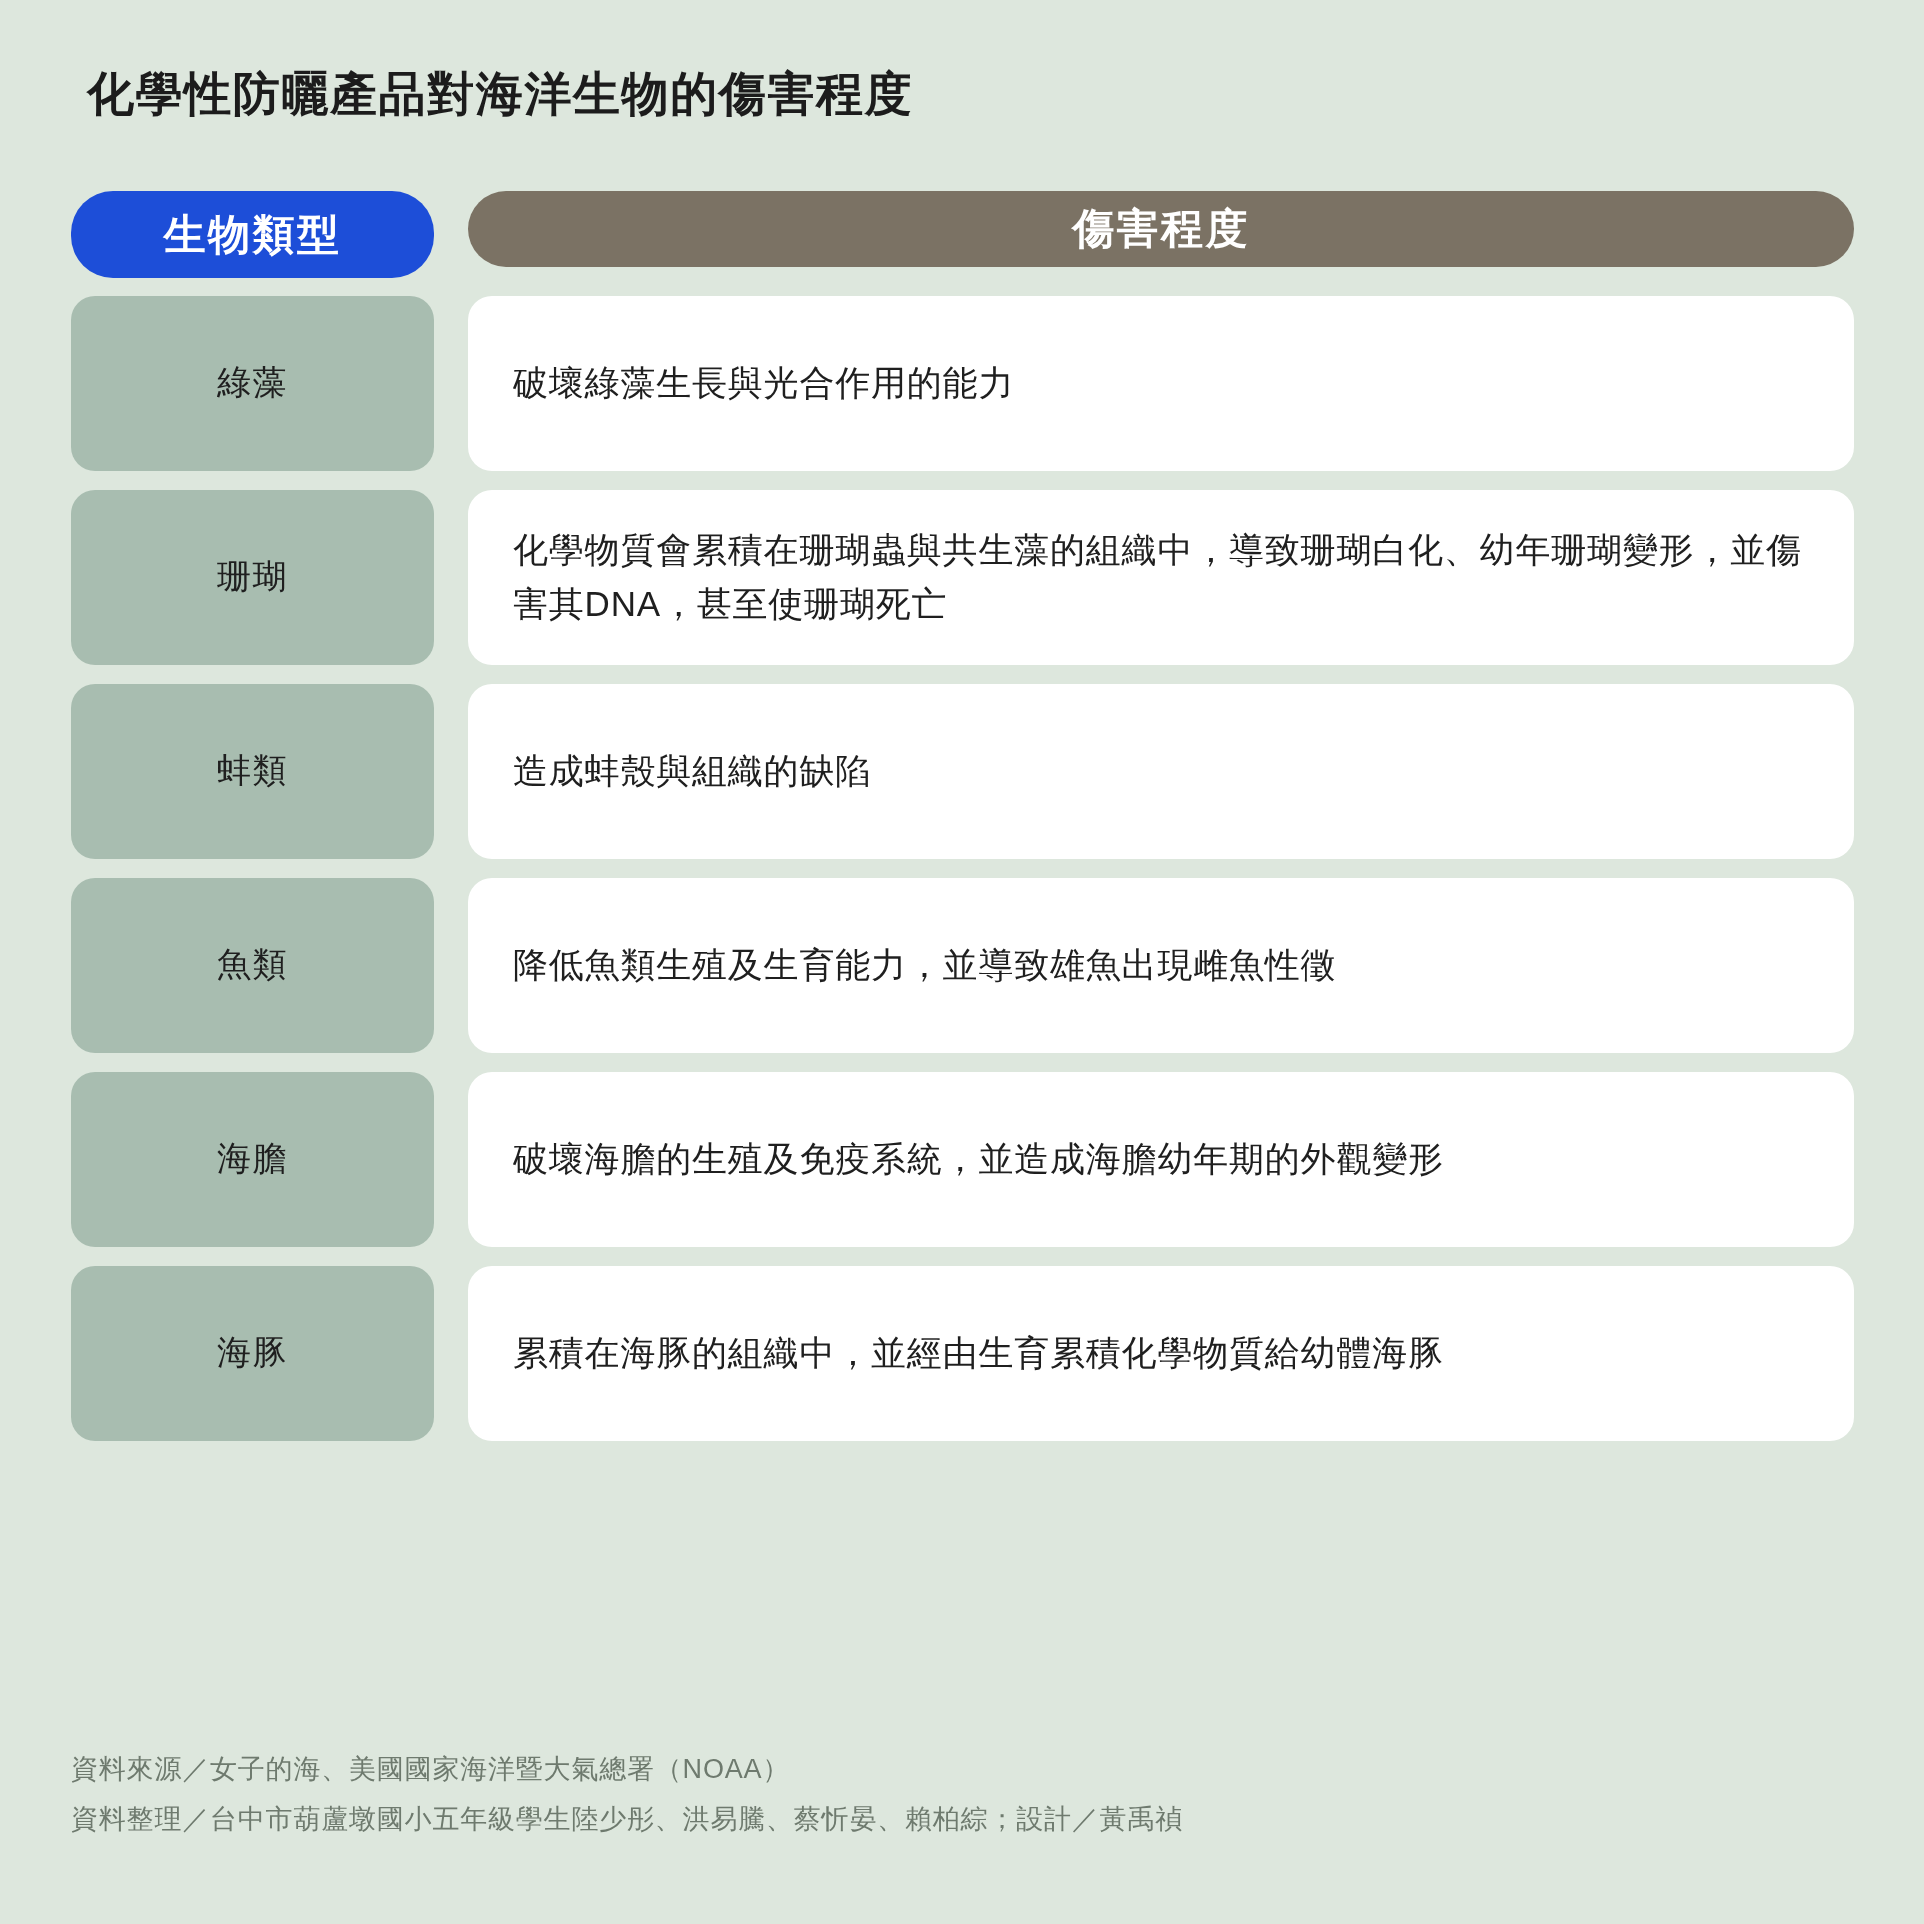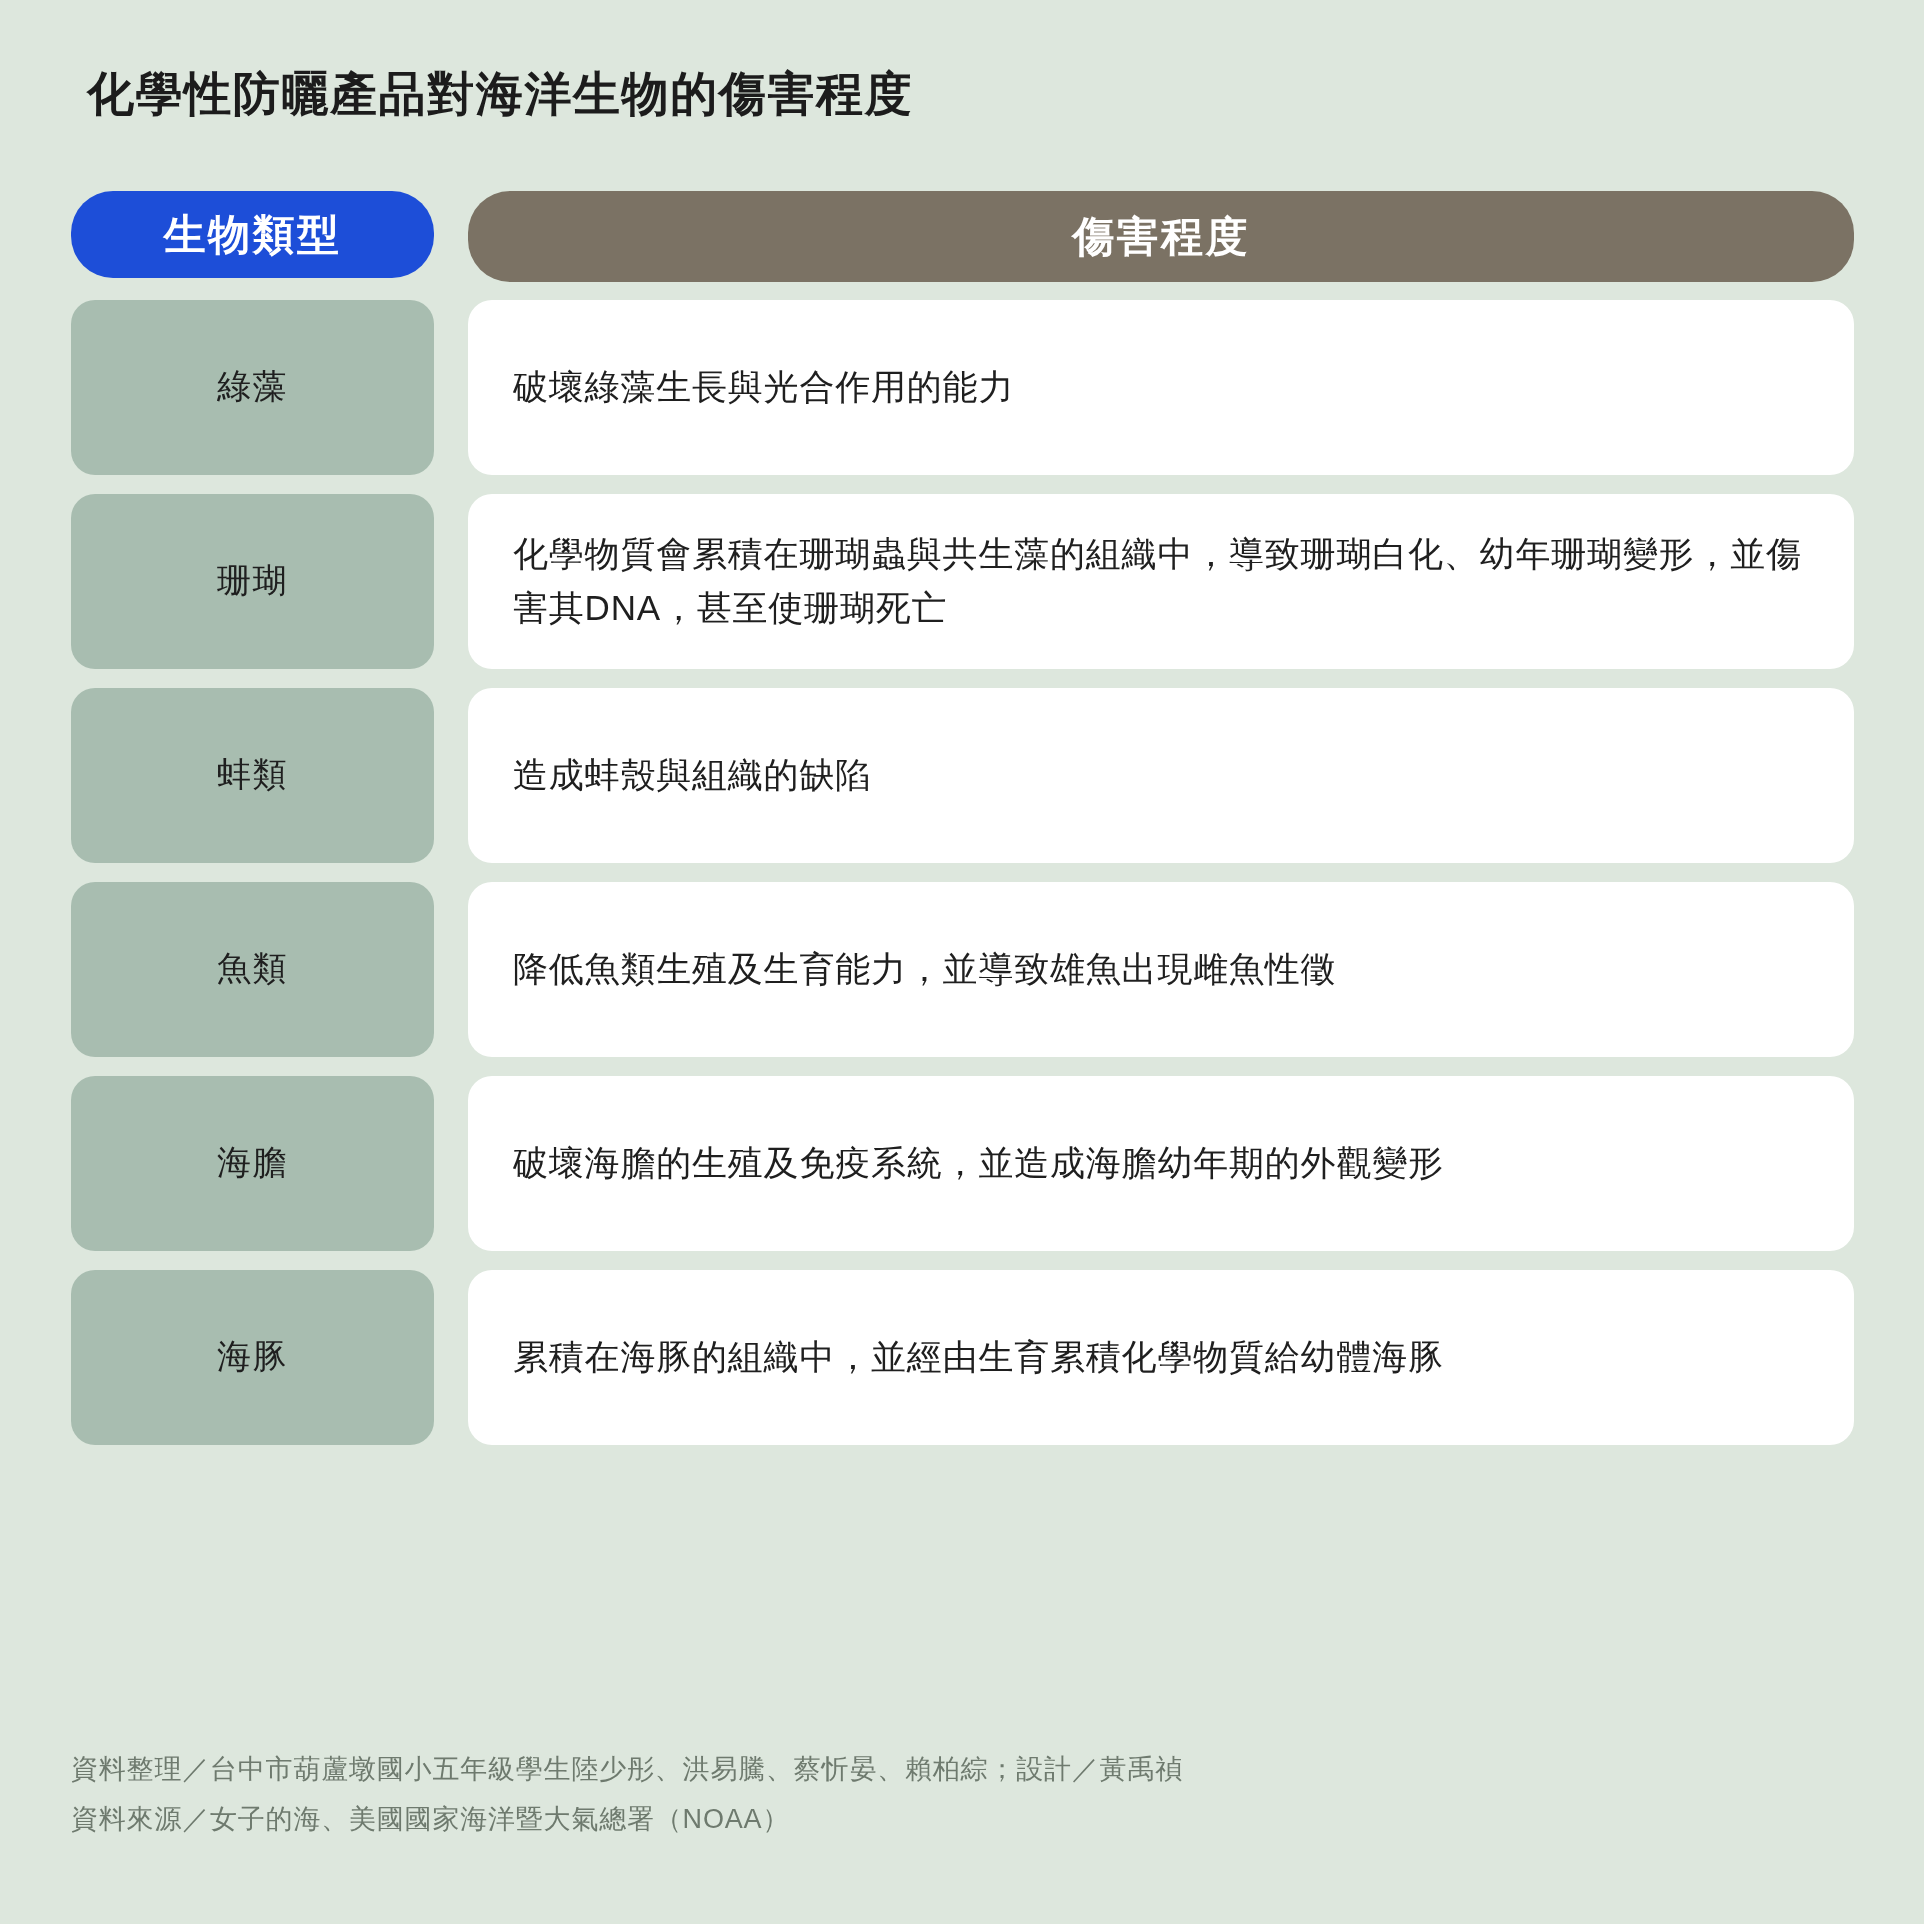--- a/index.html
+++ b/index.html
@@ -50,21 +50,21 @@
   .header-type span {
     color: #ffffff;
     font-size: 42px;
     font-weight: bold;
     letter-spacing: 2.4px;
   }
   .header-degree {
     flex: 1 1 auto;
     background: #7b7264;
     border-radius: 42px;
-    height: 91px;
+    height: 76px;
     display: flex;
     align-items: center;
     justify-content: center;
   }
   .header-degree span {
     color: #ffffff;
     font-size: 42px;
     font-weight: bold;
     letter-spacing: 2.4px;
   }
@@ -192,18 +192,18 @@
         <span>海豚</span>
       </div>
       <div class="cell-desc">
         <span>累積在海豚的組織中，並經由生育累積化學物質給幼體海豚</span>
       </div>
     </div>
 
   </div>
 
   <div class="footer">
+    <div>資料來源／女子的海、美國國家海洋暨大氣總署（NOAA）</div>
     <div>資料整理／台中市葫蘆墩國小五年級學生陸少彤、洪易騰、蔡忻晏、賴柏綜；設計／黃禹禎</div>
-    <div>資料來源／女子的海、美國國家海洋暨大氣總署（NOAA）</div>
   </div>
 
 </div>
 
 
 </body></html>

